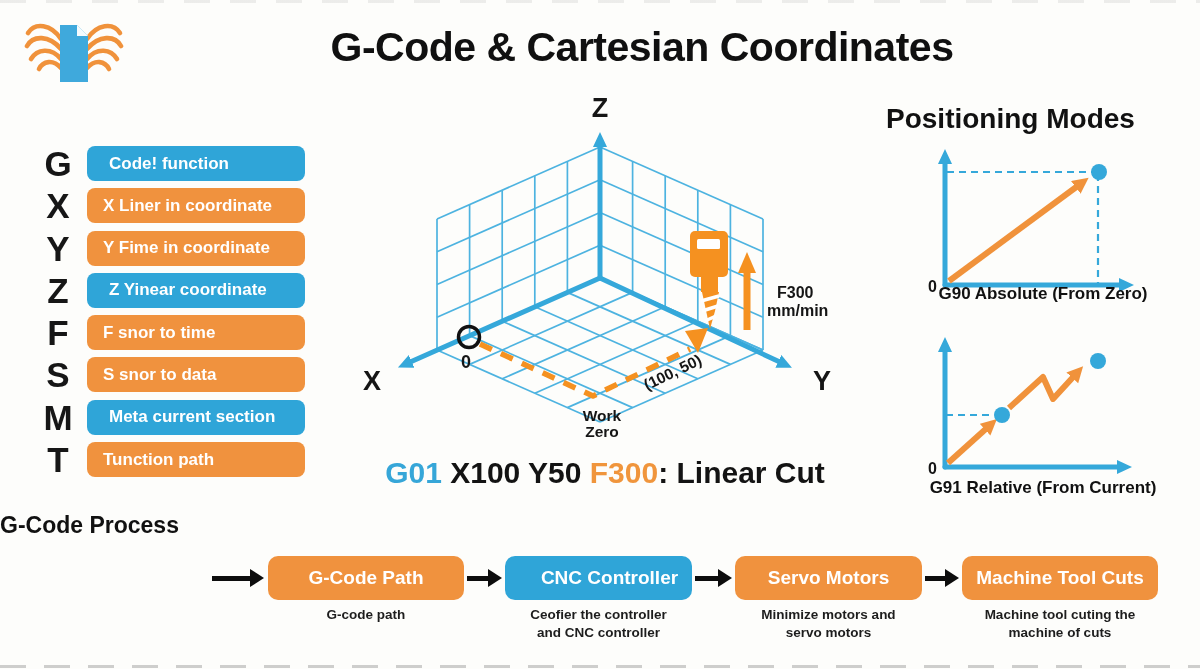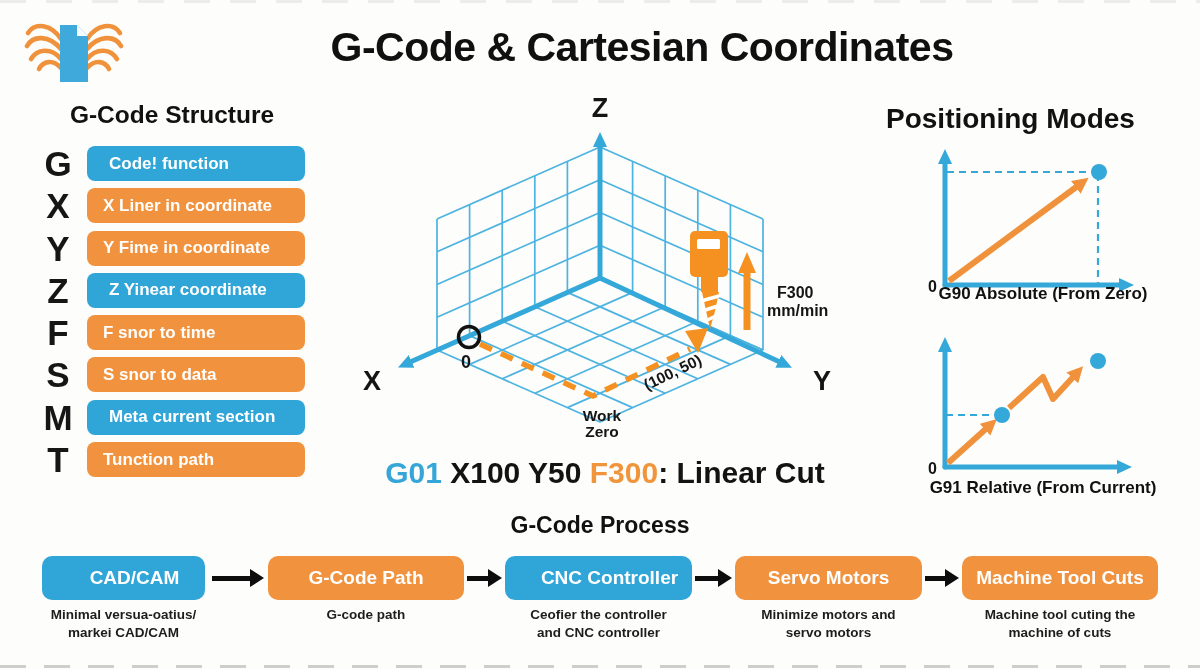--- a/index.html
+++ b/index.html
@@ -48,21 +48,21 @@
   #g91{left:893px;top:330px;height:148px;}
   .gaxis{stroke:#35a8da;stroke-width:5;stroke-linecap:round;}
   .gdash{stroke:#35a8da;stroke-width:2.2;stroke-dasharray:7 5;fill:none;}
   .gmove{stroke:#f0923b;stroke-width:6;fill:none;stroke-linejoin:round;}
   .gdot{fill:#35a8da;}
   .gcap{position:absolute;left:893px;width:300px;text-align:center;font-weight:bold;
         font-size:17px;color:#111;}
   #g90cap{top:284px;text-align:center;} #g91cap{top:478px;}
 
   
-  .process-heading{position:absolute;top:512px;left:0;width:1200px;text-align:center;
+  .process-heading{position:absolute;top:512px;left:0;width:1200px;text-align:left;
                    font-size:23px;font-weight:bold;color:#111;}
   .step{position:absolute;top:556px;height:100px;}
   .step1{left:42px;width:163px;} .step2{left:268px;width:196px;} .step3{left:505px;width:187px;}
   .step4{left:735px;width:187px;} .step5{left:962px;width:196px;}
   .box{height:44px;border-radius:10px;display:flex;align-items:center;justify-content:center;
        color:#fff;font-weight:bold;font-size:19px;}
   .cap{position:absolute;top:50px;left:-26px;right:-26px;text-align:center;font-size:13.5px;
        font-weight:600;color:#1d1d1d;line-height:1.32;}
   .parrow{position:absolute;top:568px;height:20px;display:flex;align-items:center;}
   .parrow .shaft{flex:1;height:5px;background:#0d0d0d;}
@@ -89,21 +89,20 @@
       <path d="M63,47 C73,35 87,37 93,47"></path>
       <path d="M63,56 C71,47 81,49 85,57"></path>
     </g>
     <g>
       <path d="M36,13 h17 l11,11 v46 h-28 z" fill="#3fa9dc"></path>
       <path d="M53,13 l11,11 h-11 z" fill="#ffffff" opacity="0.95"></path>
     </g>
   </svg>
   <div class="title">G-Code &amp; Cartesian Coordinates</div>
 
-  <div class="structure-heading">G-Code Structure</div>
   <div class="structure">
     <div class="srow">
       <div class="sletter">G</div>
       <div class="spill blue">Code! function</div>
     </div>
     <div class="srow">
       <div class="sletter">X</div>
       <div class="spill orange">X Liner in coordinate</div>
     </div>
     <div class="srow">
@@ -248,27 +247,20 @@
     <line class="gmove" x1="55" y1="133" x2="95" y2="97" marker-end="url(#mO3)"></line>
     <circle class="gdot" cx="109" cy="85" r="8"></circle>
     <polyline class="gmove" points="116,78 150,47 160,69 182,45" marker-end="url(#mO3)"></polyline>
     <circle class="gdot" cx="205" cy="31" r="8"></circle>
     <text class="t16" x="44" y="144" text-anchor="end">0</text>
   </svg>
   <div class="gcap" id="g91cap">G91 Relative (From Current)</div>
 
   <div class="process-heading">G-Code Process</div>
 
-  <div class="step step1">
-    <div class="box blue">CAD/CAM</div>
-    <div class="cap">
-      <div>Minimal versua-oatius/</div>
-      <div>markei CAD/CAM</div>
-    </div>
-  </div>
   <div class="parrow pa1">
       <div class="shaft"></div>
       <div class="head"></div>
     </div>
 
   <div class="step step2">
     <div class="box orange">G-Code Path</div>
     <div class="cap">
       <div>G-code path</div>
     </div>

